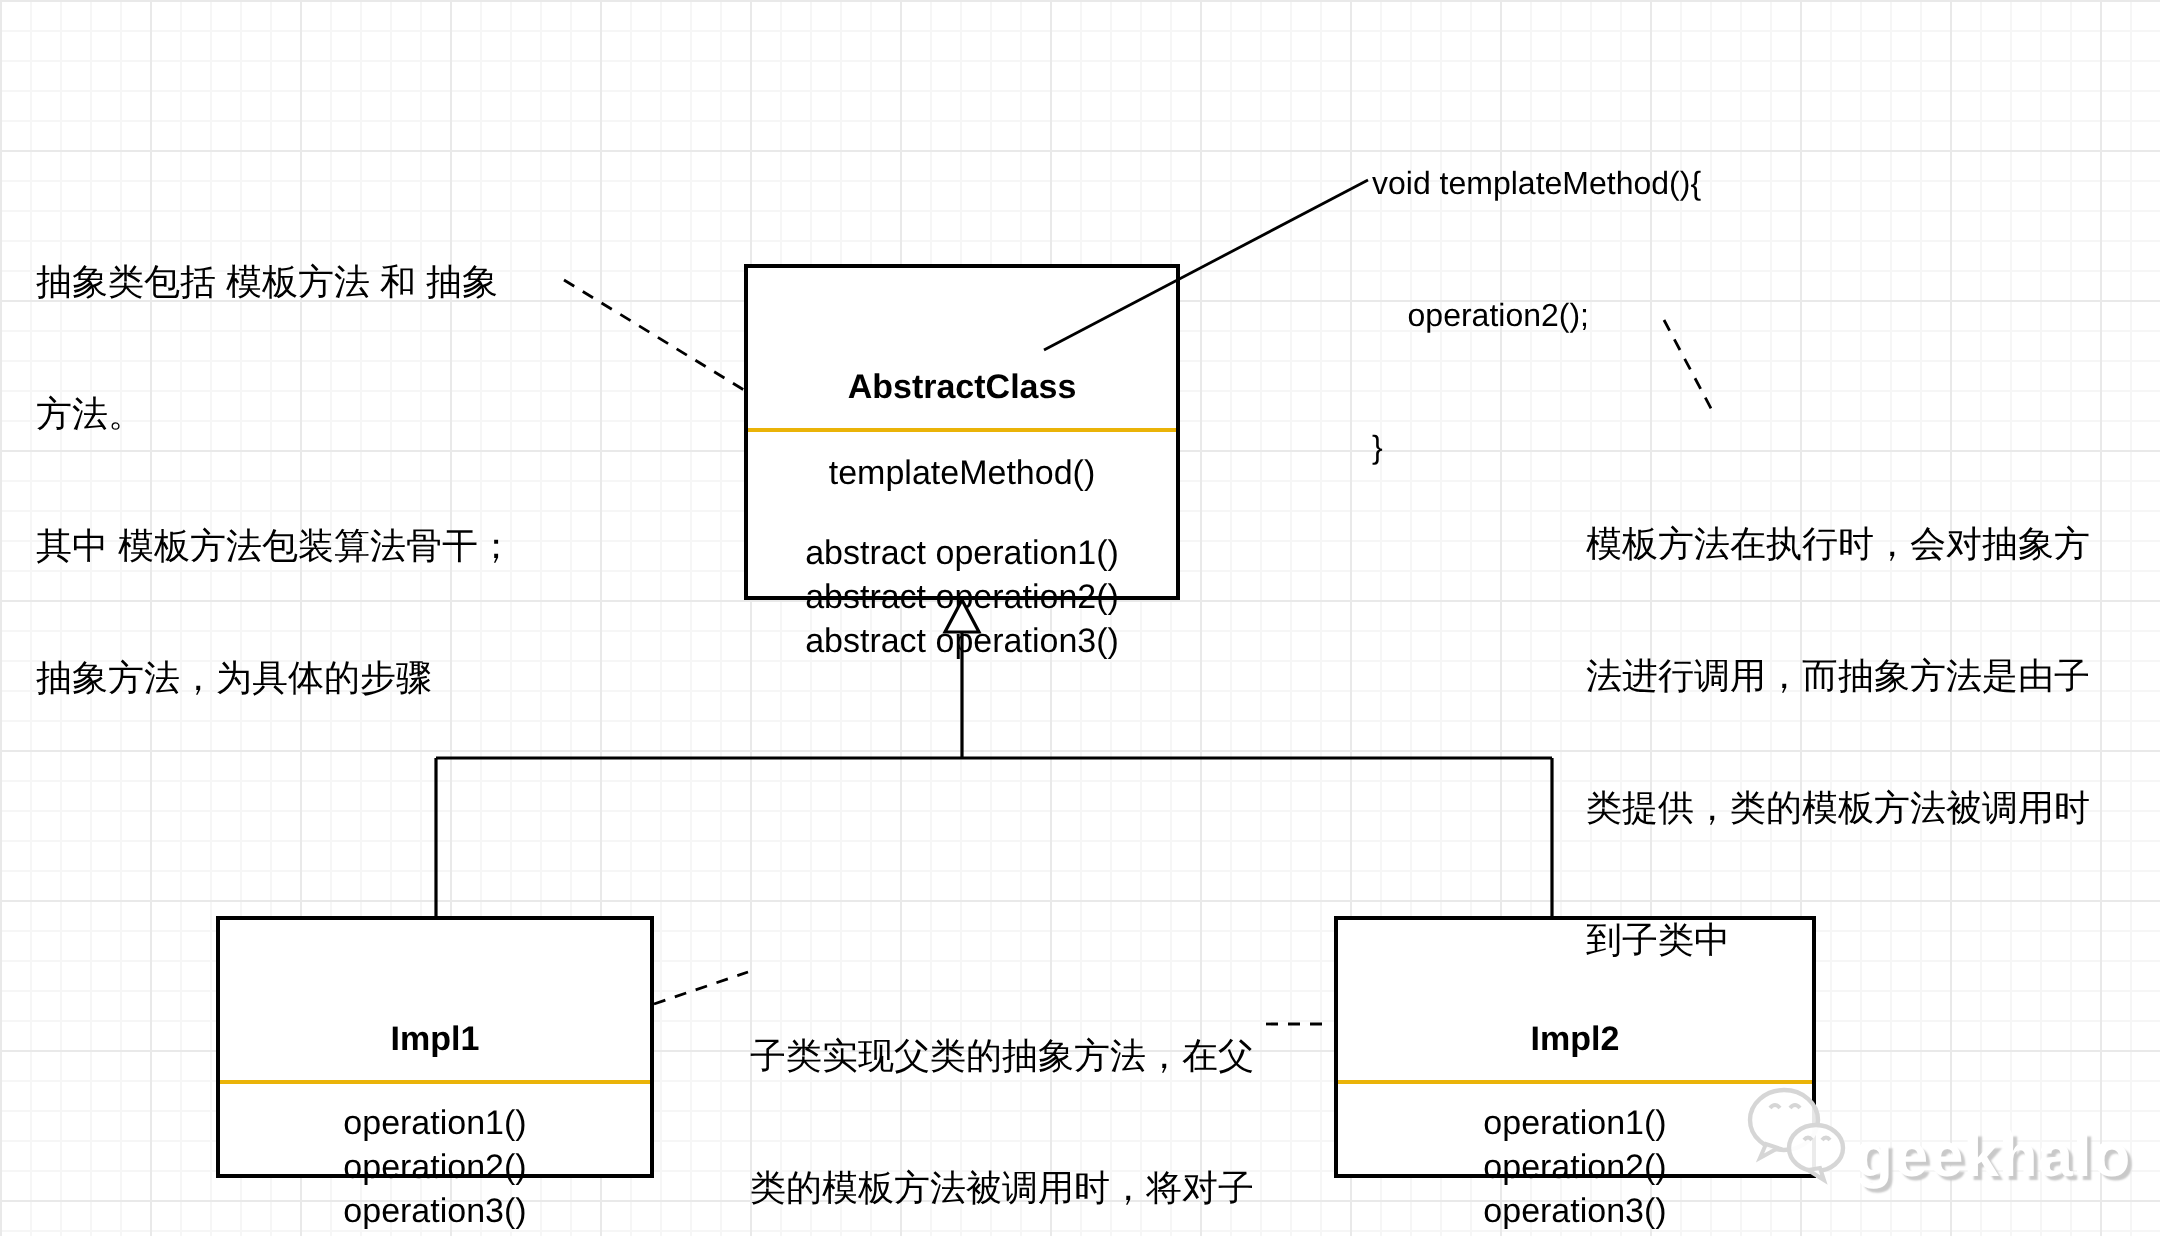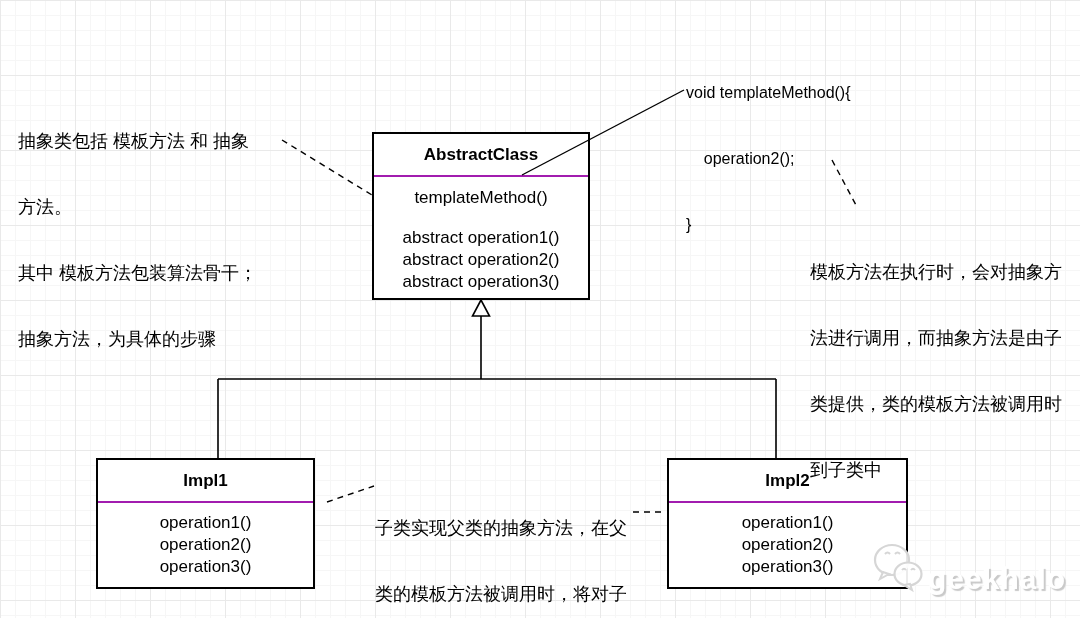--- a/index.html
+++ b/index.html
@@ -19,23 +19,23 @@
   }
   .uml-box{
     position:absolute;
     background:#fff;
     border:2px solid #000;
     box-sizing:border-box;
     z-index:1;
   }
   .uml-header{
     height:41px;
-    border-bottom:2px solid #a21caf;
+    border-bottom:2px solid #eab308;
     display:flex;align-items:center;justify-content:center;
-    font-weight:bold;font-size:17px;
+    font-weight:bold;font-size:17px;margin-top:39px;
   }
   .uml-body{
     text-align:center;
     font-size:17px;
     line-height:22px;
   }
   .uml-body .m{white-space:pre;}
   .uml-body .gap{height:18px;}
   .conn{
     position:absolute;left:0;top:0;z-index:2;pointer-events:none;
@@ -68,21 +68,21 @@
     <div class="uml-header">AbstractClass</div>
     <div class="uml-body" style="padding-top:10px">
       <div class="m">templateMethod()</div>
       <div class="gap"></div>
       <div class="m">abstract operation1()</div>
       <div class="m">abstract operation2()</div>
       <div class="m">abstract operation3()</div>
     </div>
   </div>
 
-  <div class="uml-box" style="left:96px;top:458px;width:219px;height:131px">
+  <div class="uml-box" style="left:108px;top:458px;width:219px;height:131px">
     <div class="uml-header">Impl1</div>
     <div class="uml-body" style="padding-top:9px">
       <div class="m">operation1()</div>
       <div class="m">operation2()</div>
       <div class="m">operation3()</div>
     </div>
   </div>
 
   <div class="uml-box" style="left:667px;top:458px;width:241px;height:131px">
     <div class="uml-header">Impl2</div>
@@ -112,21 +112,21 @@
     <div>其中 模板方法包装算法骨干；</div>
     <div>抽象方法，为具体的步骤</div>
   </div>
 
   <div class="note code" style="left:686px;top:38px">
     <div>void templateMethod(){</div>
     <div>    operation2();</div>
     <div>}</div>
   </div>
 
-  <div class="note" style="left:810px;top:217px">
+  <div class="note" style="left:793px;top:217px">
     <div>模板方法在执行时，会对抽象方</div>
     <div>法进行调用，而抽象方法是由子</div>
     <div>类提供，类的模板方法被调用时</div>
     <div>到子类中</div>
   </div>
 
   <div class="note" style="left:375px;top:473px">
     <div>子类实现父类的抽象方法，在父</div>
     <div>类的模板方法被调用时，将对子</div>
     

